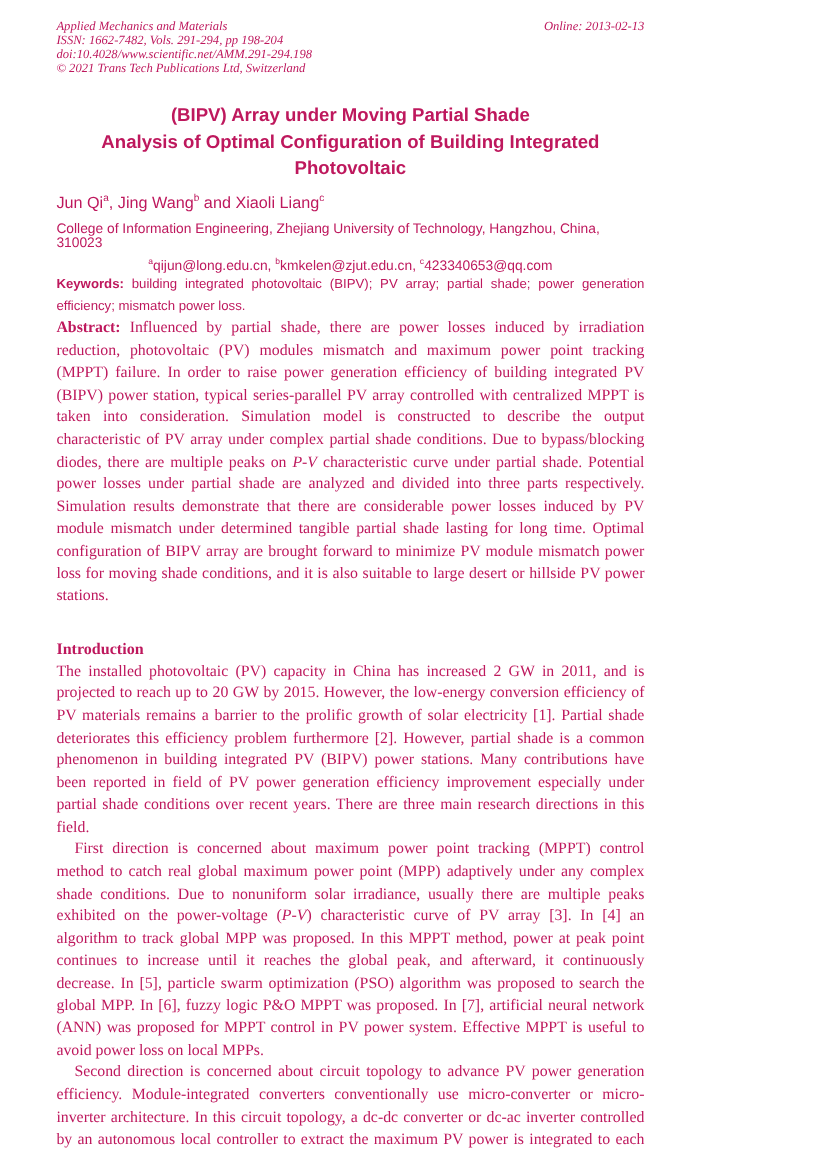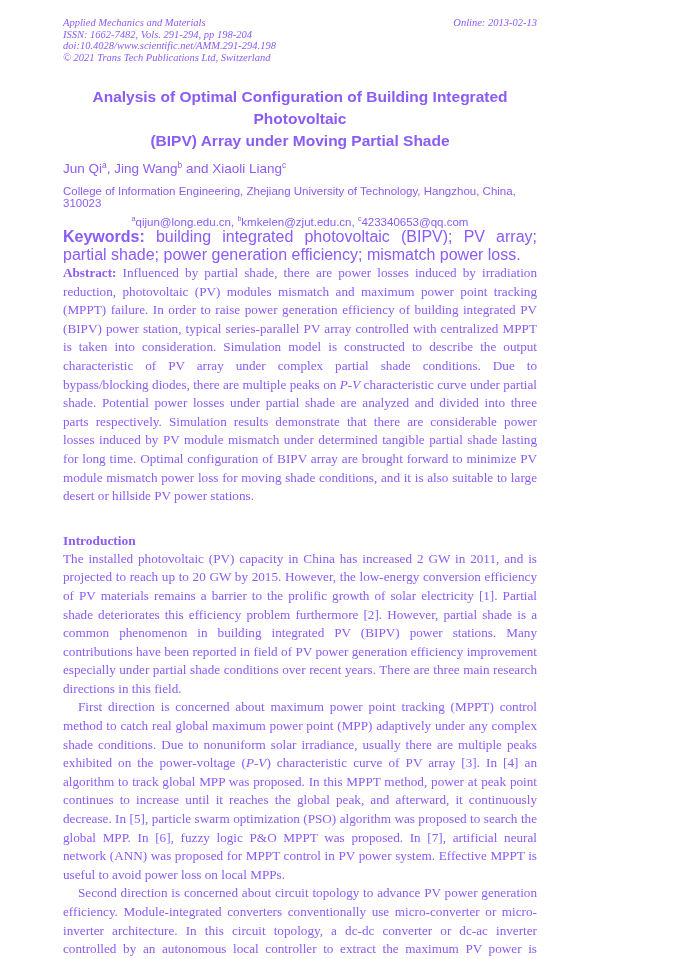--- a/index.html
+++ b/index.html
@@ -6,22 +6,22 @@
     margin: 0;
     padding: 0;
     background: #ffffff;
   }
   .page {
     position: relative;
     width: 597px;
     height: 959px;
     background: #ffffff;
     box-sizing: border-box;
-    padding: 17px 60px 0 63px;
-    color: #8b5cf6;
+    padding: 17px 60px 0 47px;
+    color: #be185d;
     overflow: hidden;
   }
   
   .doc-header {
     display: flex;
     justify-content: space-between;
     align-items: flex-start;
     font-family: "Liberation Serif", serif;
     font-style: italic;
     font-size: 10.5px;
@@ -54,21 +54,21 @@
   .emails {
     font-family: "Liberation Sans", sans-serif;
     font-size: 11.5px;
     text-align: center;
     margin-top: 7px;
   }
 
   
   .keywords {
     font-family: "Liberation Sans", sans-serif;
-    font-size: 16px;
+    font-size: 11px;
     line-height: 18px;
     text-align: justify;
     margin-top: 22px;
   }
 
   
   .body-text {
     font-family: "Liberation Serif", serif;
     font-size: 13.2px;
     line-height: 18.6px;
@@ -102,22 +102,22 @@
     <div class="left">
       <div>Applied Mechanics and Materials</div>
       <div>ISSN: 1662-7482, Vols. 291-294, pp 198-204</div>
       <div>doi:10.4028/www.scientific.net/AMM.291-294.198</div>
       <div>© 2021 Trans Tech Publications Ltd, Switzerland</div>
     </div>
     <div class="right">Online: 2013-02-13</div>
   </div>
 
   <div class="title">
+    <div>(BIPV) Array under Moving Partial Shade</div>
     <div>Analysis of Optimal Configuration of Building Integrated Photovoltaic</div>
-    <div>(BIPV) Array under Moving Partial Shade</div>
   </div>
 
   <div class="authors"><span>Jun Qi</span><sup>a</sup><span>, Jing Wang</span><sup>b</sup><span> and Xiaoli Liang</span><sup>c</sup></div>
 
   <div class="affiliation">College of Information Engineering, Zhejiang University of Technology, Hangzhou, China, 310023</div>
 
   <div class="emails"><sup>a</sup><span>qijun@long.edu.cn, </span><sup>b</sup><span>kmkelen@zjut.edu.cn, </span><sup>c</sup><span>423340653@qq.com</span></div>
 
   <p class="keywords para"><span class="b">Keywords: </span><span>building integrated photovoltaic (BIPV); PV array; partial shade; power generation efficiency; mismatch power loss.</span></p>
 

